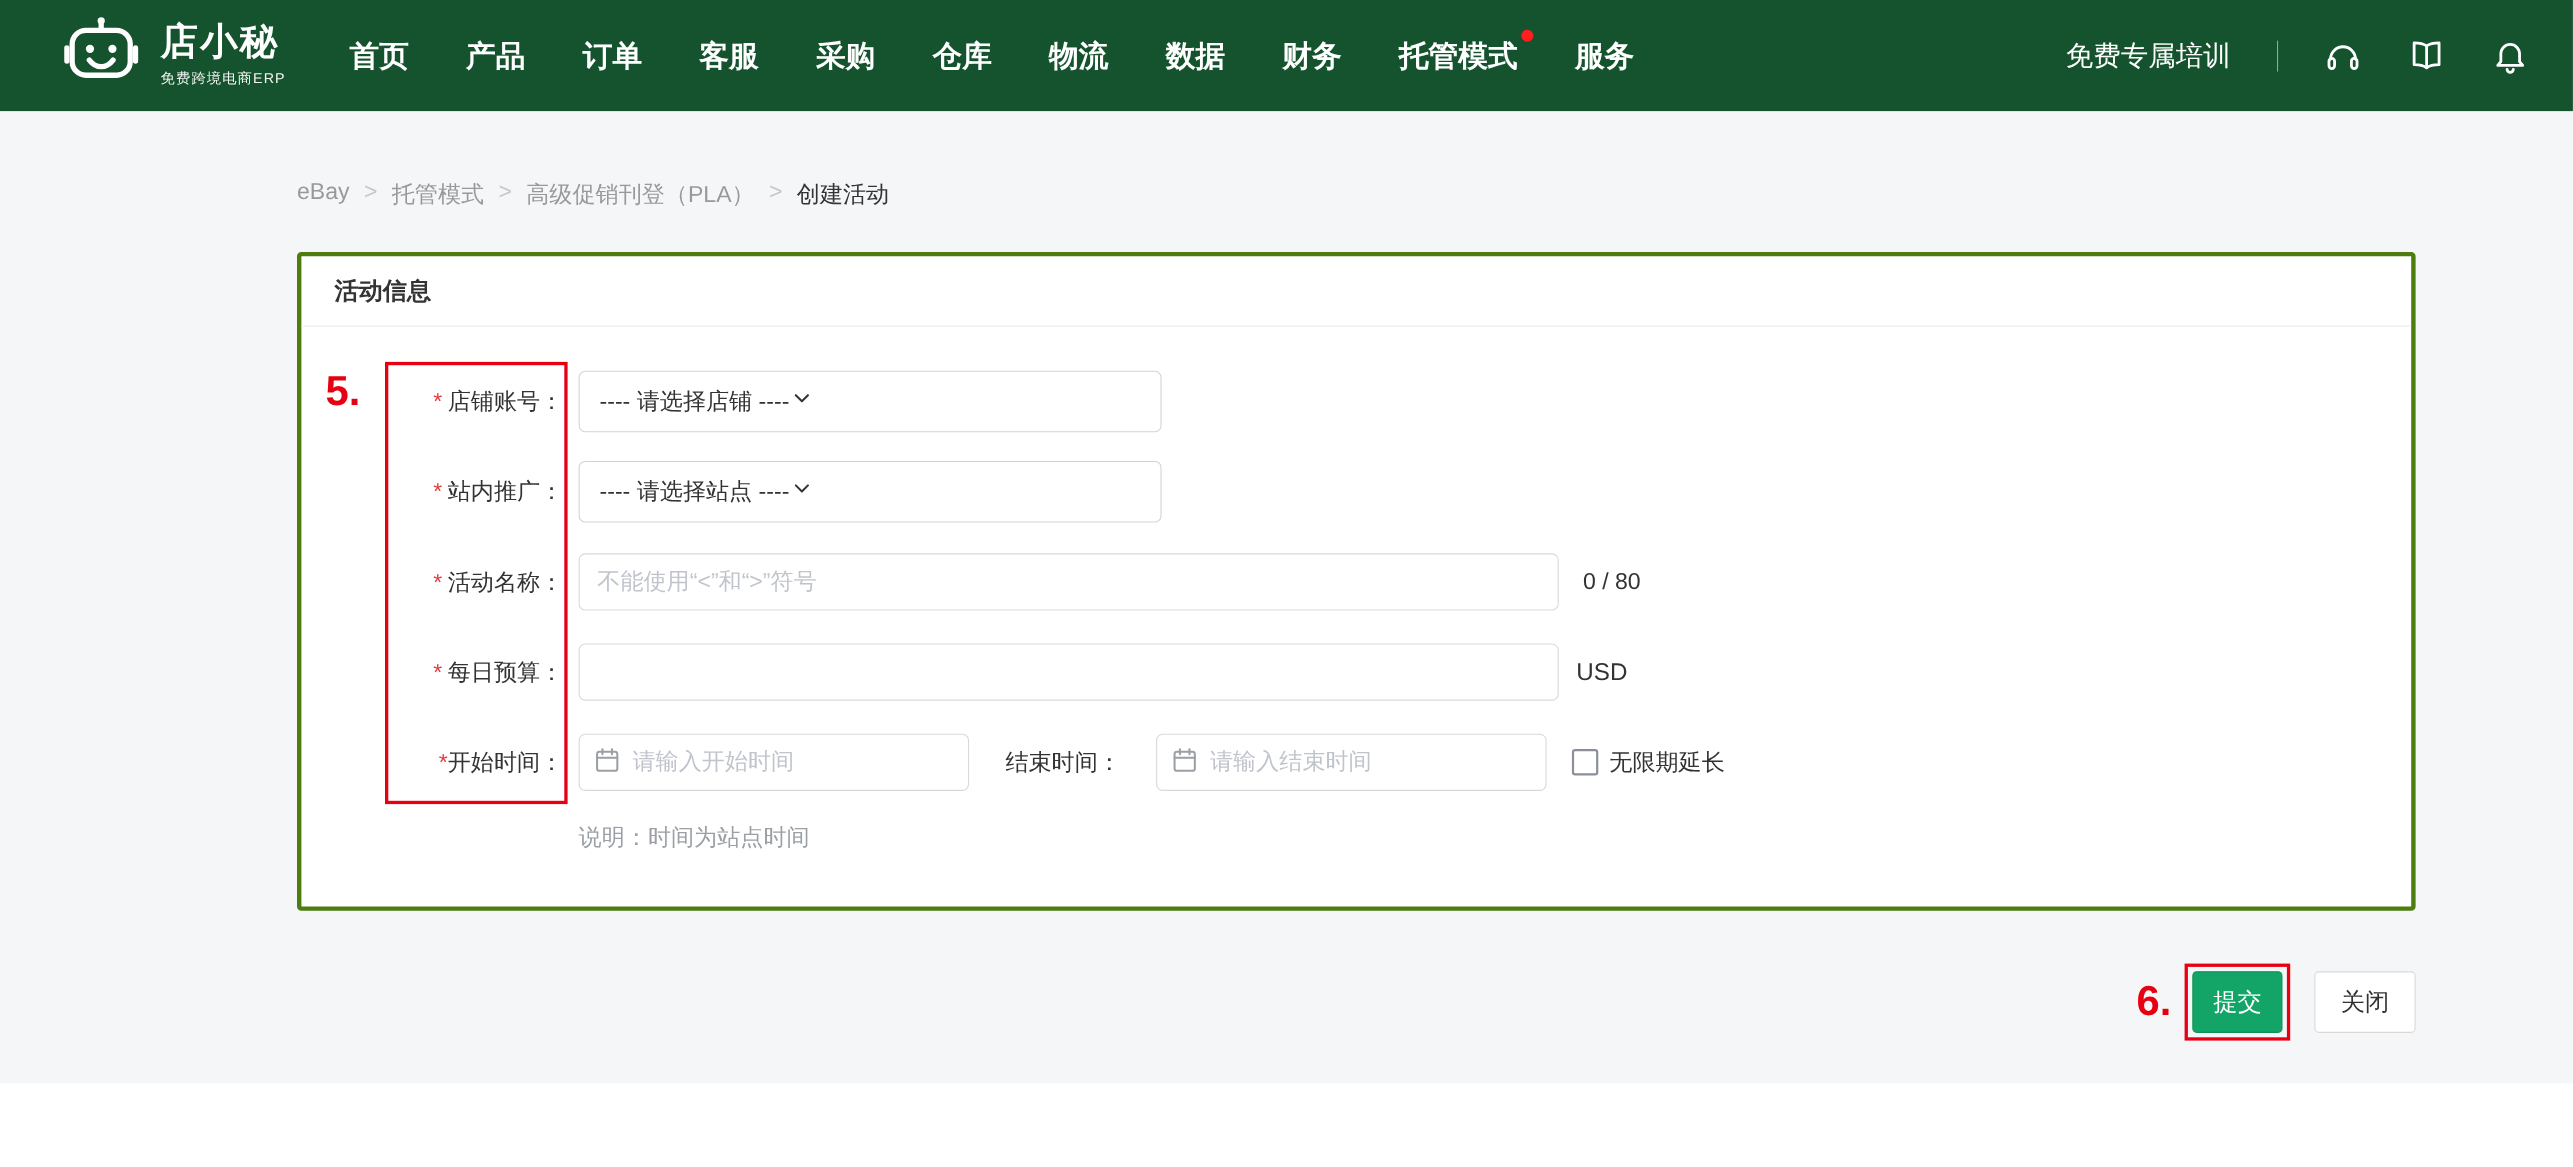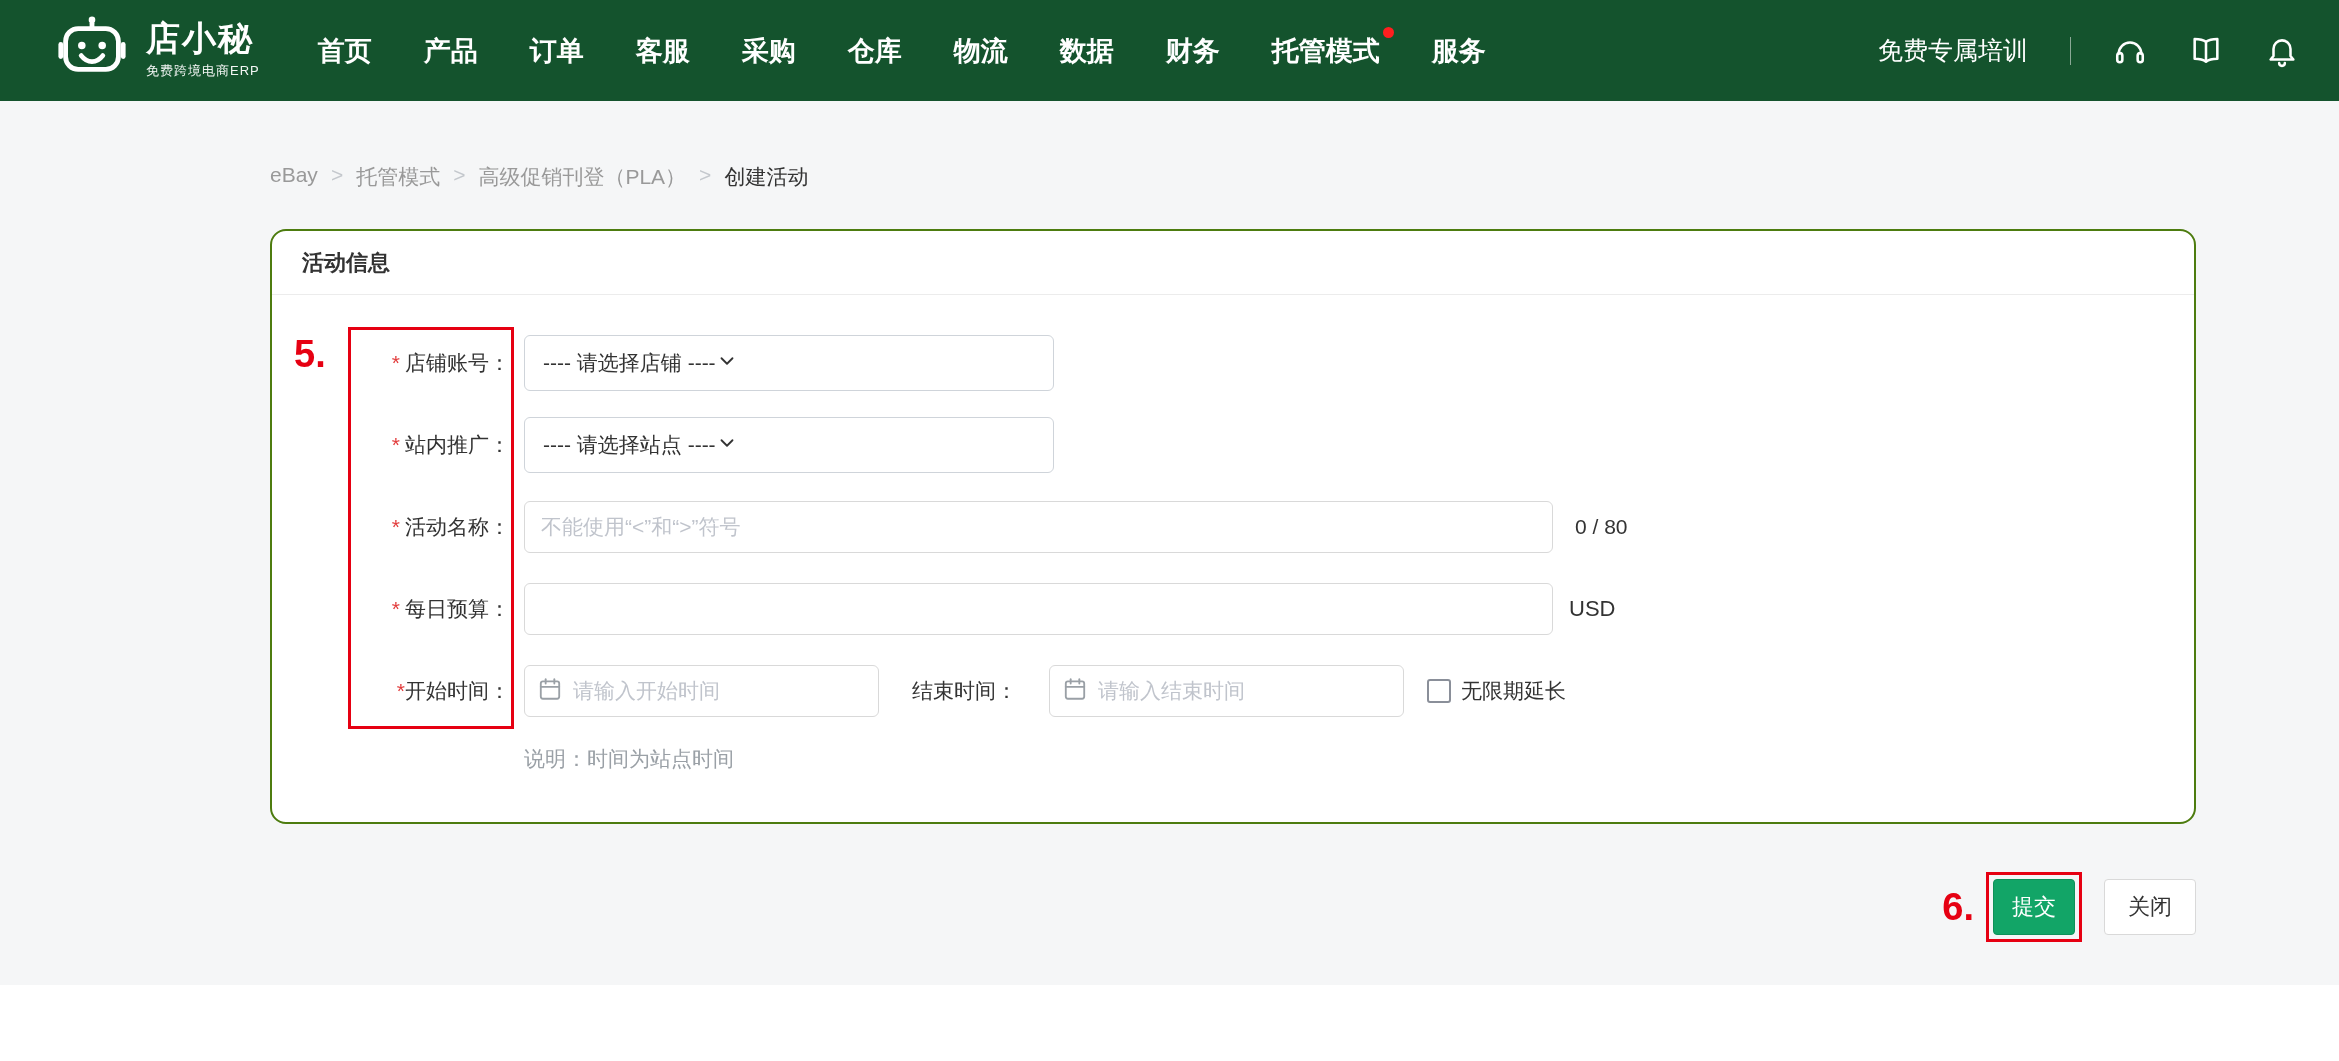--- a/index.html
+++ b/index.html
@@ -38,21 +38,21 @@
     margin:62px 0 0 270px; font-size:21px; color:#999;
     display:flex; align-items:flex-start; height:26px;
   }
   .bc-item { color:#999; cursor:pointer; }
   .bc-item.current { color:#333; cursor:default; }
   .bc-sep { color:#c4c8cd; margin:0 13px; }
 
   
   .card {
     width:1926px; margin:40px 0 0 270px; background:#fff;
-    border:2px solid #4d7c0f; border-radius:16px; position:relative;
+    border:4px solid #4d7c0f; border-radius:4px; position:relative;
   }
   .card-header {
     height:64px; display:flex; align-items:center; padding-left:30px;
     border-bottom:1px solid #ececec; font-size:22px; font-weight:700; color:#333;
   }
   .card-body { padding:40px 40px 49px 0; }
 
   .form-row { display:flex; align-items:center; margin-bottom:26px; min-height:56px; }
   .form-label {
     width:252px; flex:none; text-align:right; padding-right:14px;
@@ -60,21 +60,21 @@
   }
   .req { color:#e23c3c; margin-right:5px; }
   .req.tight { margin-right:0; }
 
   .select {
     width:530px; height:56px; background:#fff; border:1px solid #cfd4da; border-radius:6px;
     display:flex; align-items:center; justify-content:flex-start;
     padding:0 16px 0 18px; font-size:21px; color:#333; cursor:pointer;
   }
   .text-input {
-    height:52px; width:1029px; border:1px solid #d9d9d9; border-radius:6px;
+    height:52px; width:891px; border:1px solid #d9d9d9; border-radius:6px;
     padding:0 16px; font-size:21px; color:#333; background:#fff; outline:none;
   }
   .text-input::placeholder { color:#c0c4cc; }
   .counter { margin-left:22px; font-size:21px; color:#333; }
   .currency { margin-left:16px; font-size:22px; color:#333; }
 
   .date-input {
     width:355px; height:52px; border:1px solid #d9d9d9; border-radius:6px; background:#fff;
     display:flex; align-items:center; padding:0 12px; gap:10px;
   }

